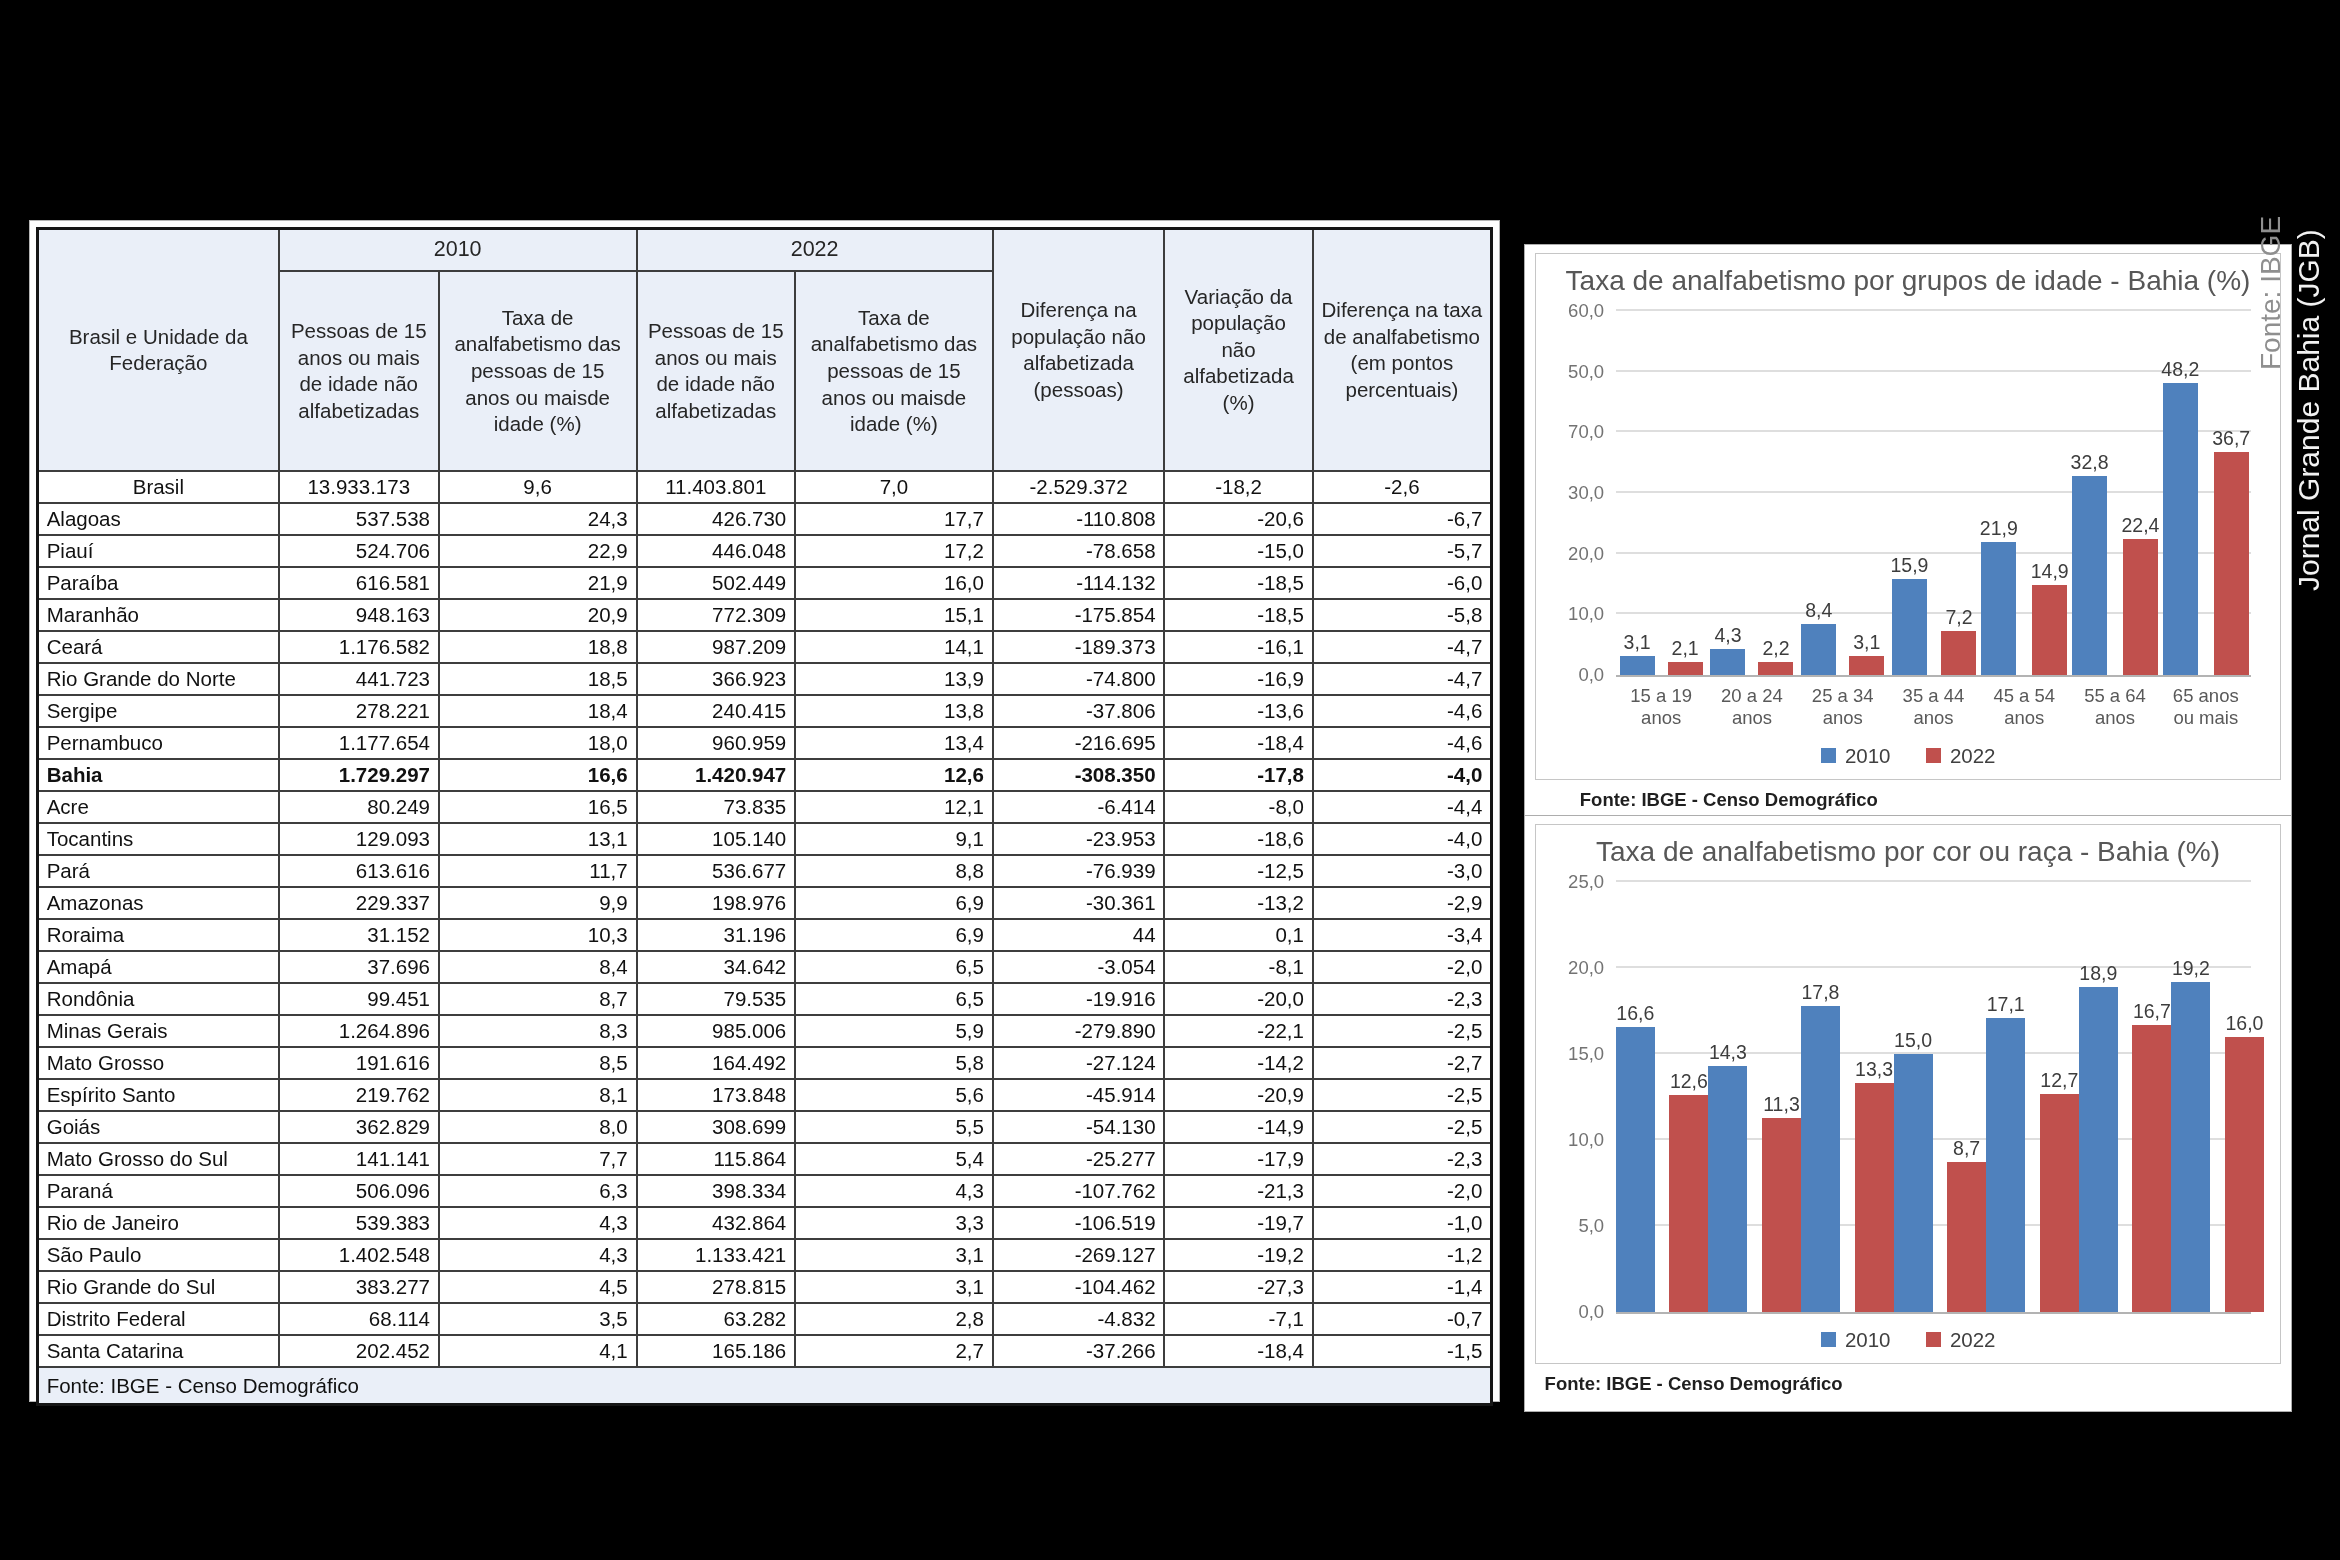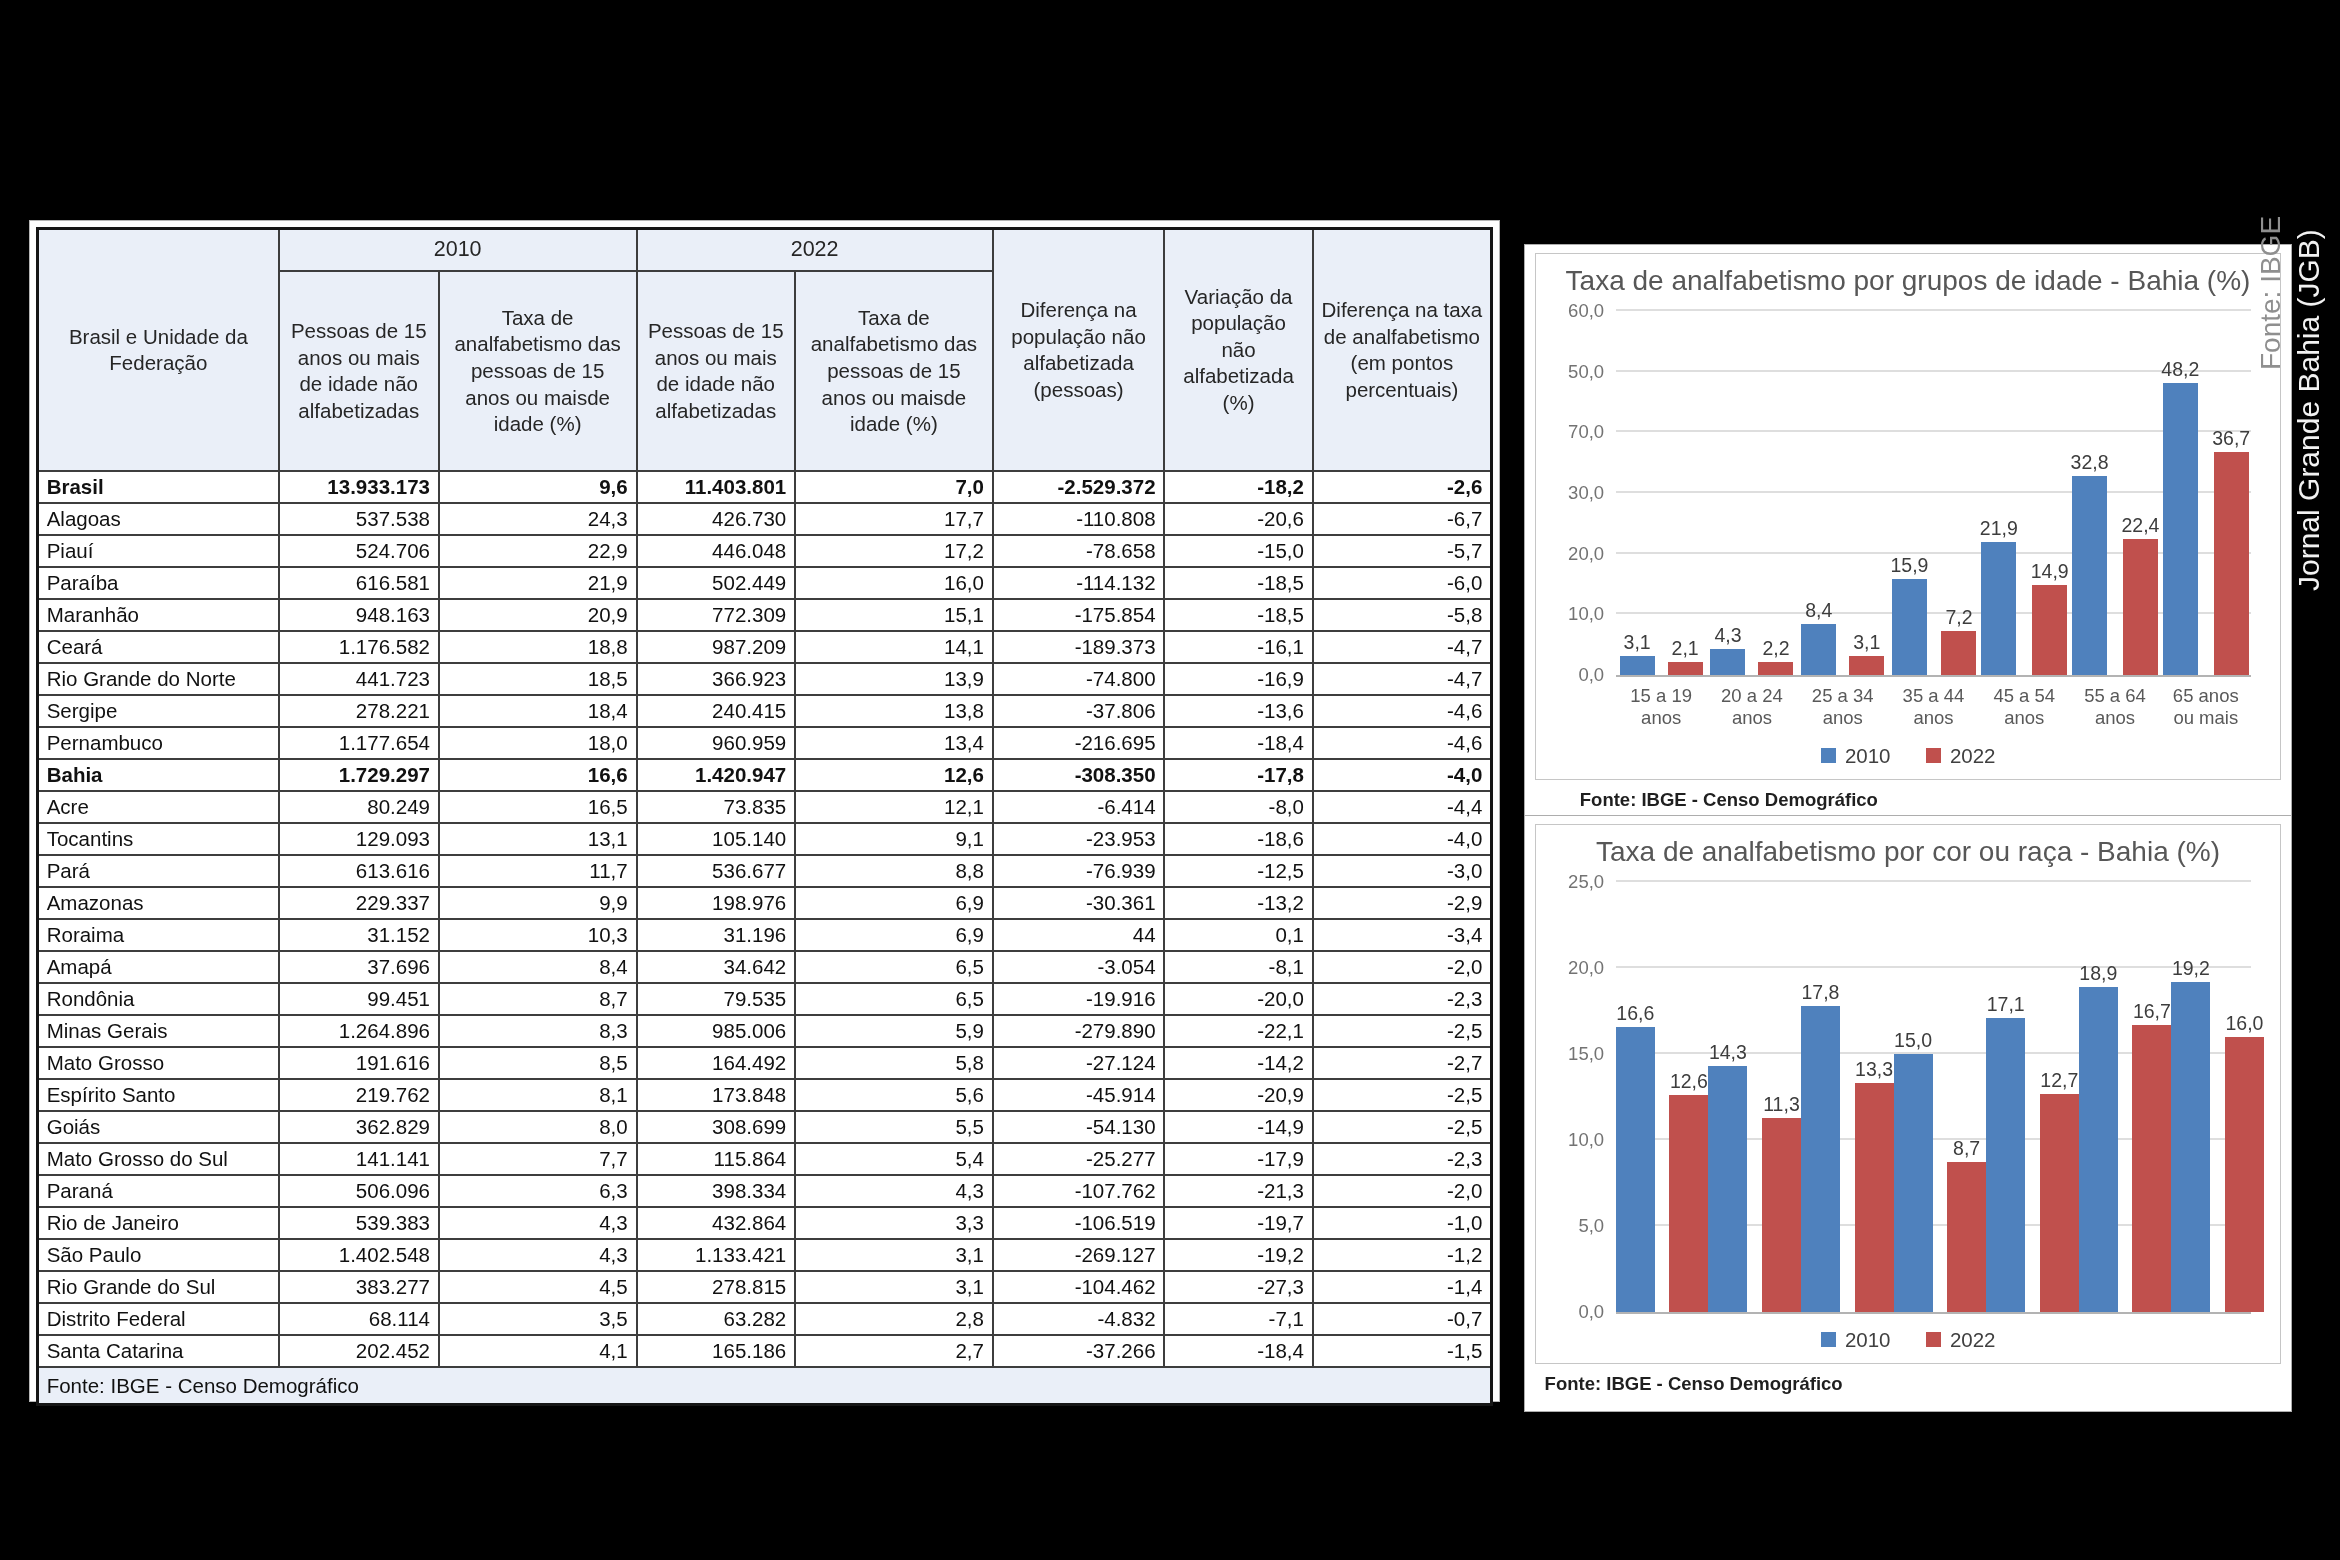--- a/index.html
+++ b/index.html
@@ -28,21 +28,21 @@
     padding:2px 7.8px; line-height:1.3; text-align:center; vertical-align:middle;
   }
   .band-row th.year-band { height:43px; font-size:21.5px; }
   .sub-row th { height:200px; }
   .stats-table tbody td {
     height:32px; font-size:20.5px; padding:0 7.8px; vertical-align:middle;
     background:#fff; white-space:nowrap;
   }
   .c-region { text-align:left; }
   .c-num { text-align:right; }
-  .row-brasil td { background:#dce6f1; font-weight:700; }
+  .row-brasil td { background:#dce6f1; font-weight:400;text-align:center; }
   .row-bahia td { background:#ffff00; font-weight:700; }
   .stats-table tfoot td {
     background:#eaeff8; font-size:20.5px; height:37px; padding:0 7.8px;
     text-align:left; vertical-align:middle;
   }
 
   
   .chart-panel {
     position:absolute; background:#fff; border:1px solid #adadad;
     padding:7.8px 9.8px; display:flex; flex-direction:column;

